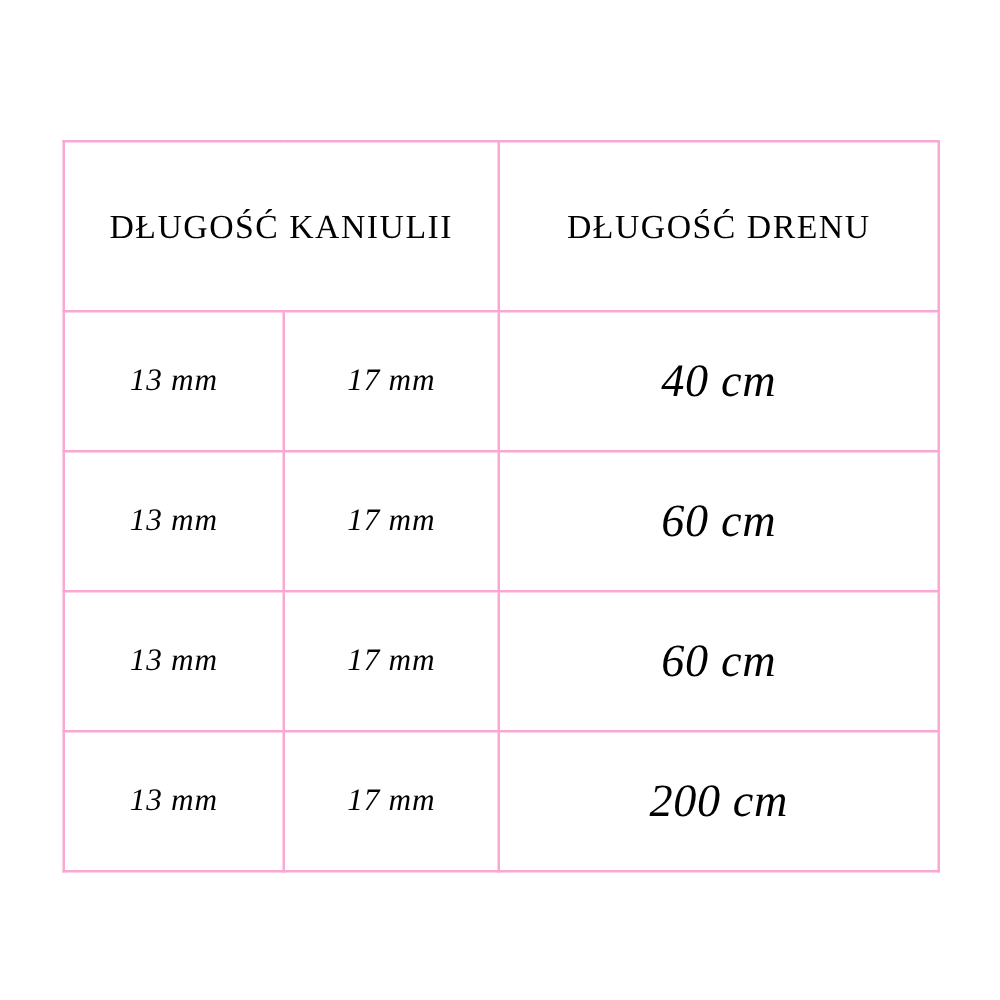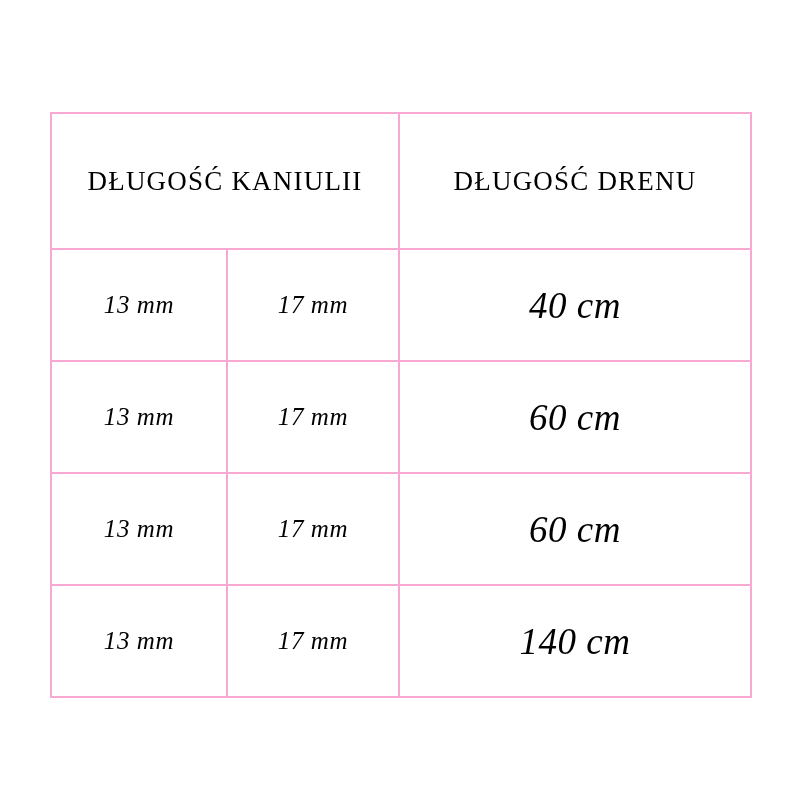--- a/index.html
+++ b/index.html
@@ -126,19 +126,19 @@
           </td>
         </tr>
         <tr class="data-row">
           <td>
             <span class="cannula-text">13 mm</span>
           </td>
           <td>
             <span class="cannula-text">17 mm</span>
           </td>
           <td>
-            <span class="drain-text">140 cm</span>
+            <span class="drain-text">200 cm</span>
           </td>
         </tr>
       </tbody>
     </table>
   </div>
 </div>
 
 </body></html>

